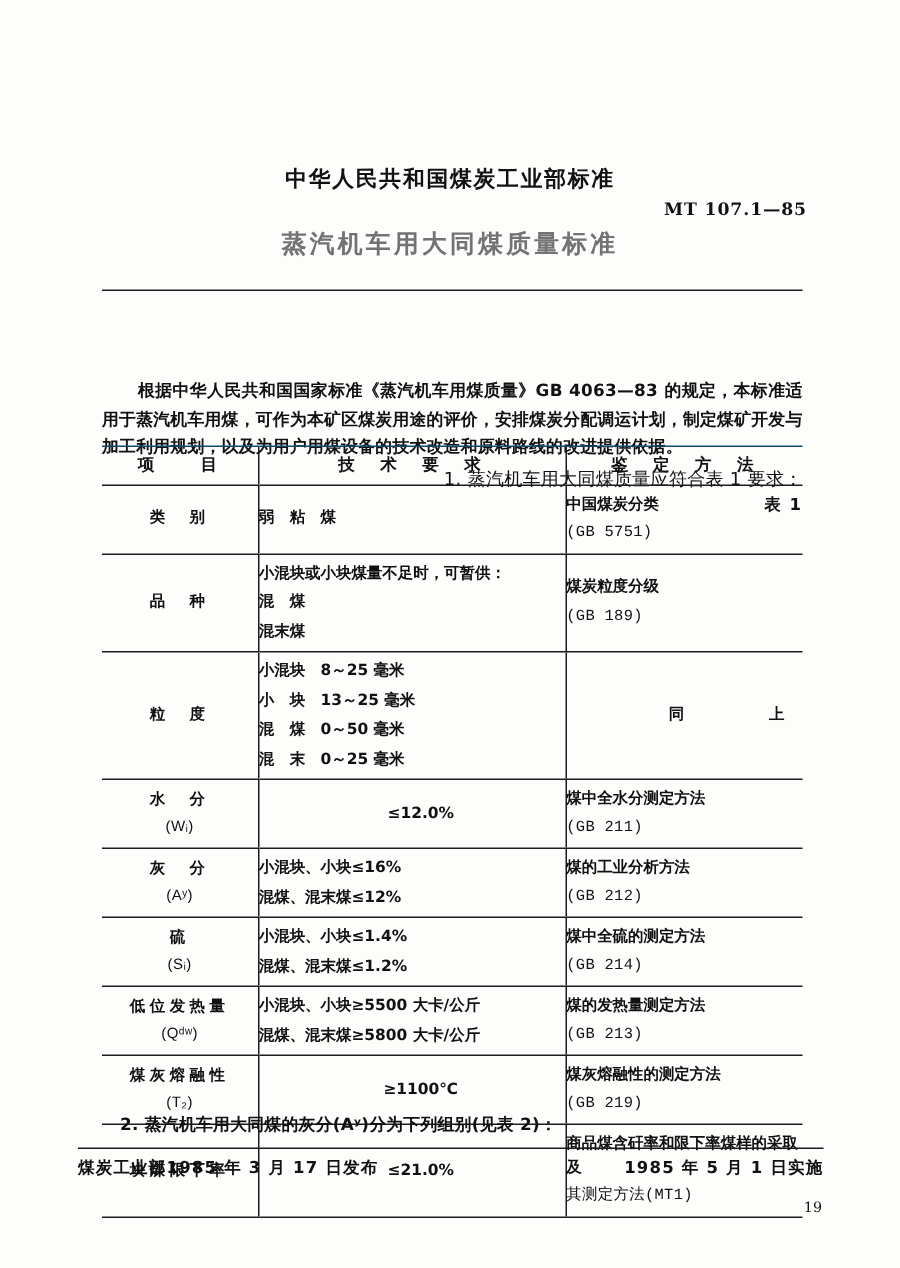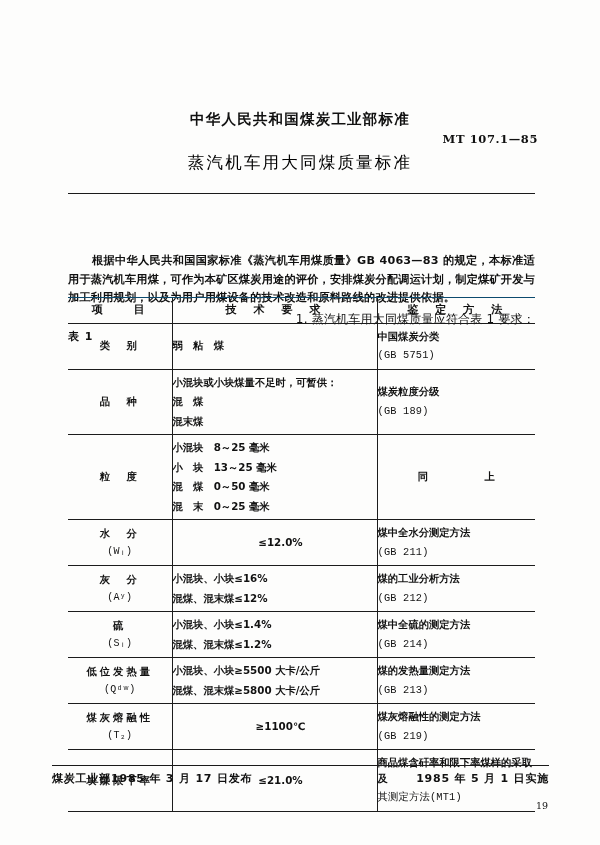--- a/index.html
+++ b/index.html
@@ -47,23 +47,23 @@
     font-family: "DejaVu Serif", "Liberation Serif", serif;
     color: #111;
   }
   .doc-title {
     position: absolute;
     left: 0;
     top: 152px;
     width: 600px;
     text-align: center;
     font-size: 16.5px;
-    font-weight: normal;
+    font-weight: bold;
     letter-spacing: 2.2px;
-    color: #000000;
+    color: #737373;
   }
   .rule-top {
     position: absolute;
     left: 68px;
     top: 193px;
     width: 467px;
     height: 1px;
     background: #1a1a1a;
   }
 
@@ -88,21 +88,21 @@
     margin-top: 2px;
     font-size: 12px;
     line-height: 18px;
     letter-spacing: 0.2px;
     font-weight: normal;
     text-indent: 12px;
     color: #111;
     text-align: right;
   }
   .table-caption {
-    text-align: left;
+    text-align: right;
     font-size: 11px;
     font-weight: bold;
     margin-top: 1px;
     letter-spacing: 1px;
     color: #111;
   }
 
   
   .std-table {
     position: absolute;
@@ -141,21 +141,21 @@
     border-bottom: 1px solid #1c1c1c;
   }
 
   .cell-item {
     text-align: center;
     letter-spacing: 3px;
   }
   .cell-item .sub {
     display: block;
     letter-spacing: 0.3px;
-    font-family: Liberation Mono, monospace;
+    font-family: Liberation Sans, sans-serif;
     font-weight: normal;
     font-size: 10px;
     margin-top: 3px;
   }
   .cell-value {
     padding-left: 38px;
     text-align: left;
   }
   .cell-value.centered {
     padding-left: 12px;
@@ -168,21 +168,21 @@
     text-align: left;
   }
   .cell-method .mline { display: block; }
   .cell-method .mline + .mline { margin-top: 4px; }
   .cell-method .gb {
     font-family: Liberation Mono, monospace;
     font-weight: normal;
     letter-spacing: 0.2px;
   }
   .cell-method.same {
-    text-align: center;
+    text-align: right;
     padding-left: 0;
     letter-spacing: 12px;
     text-indent: 12px;
   }
 
   
   .clause2 {
     position: absolute;
     left: 68px;
     top: 742px;
@@ -353,20 +353,21 @@
             <span class="vline">≤21.0%</span>
           </td>
           <td class="cell-method col-m">
             <span class="mline">商品煤含矸率和限下率煤样的采取及</span>
             <span class="mline gb">其测定方法(MT1)</span>
           </td>
         </tr>
       </tbody>
   </table>
 
+  <div class="clause2">2. 蒸汽机车用大同煤的灰分(Aʸ)分为下列组别(见表 2)：</div>
 
   <div class="rule-bottom"></div>
 
   <div class="footer">
     <span>煤炭工业部1985 年 3 月 17 日发布</span>
     <span>1985 年 5 月 1 日实施</span>
   </div>
 
   <div class="page-num">19</div>
 

